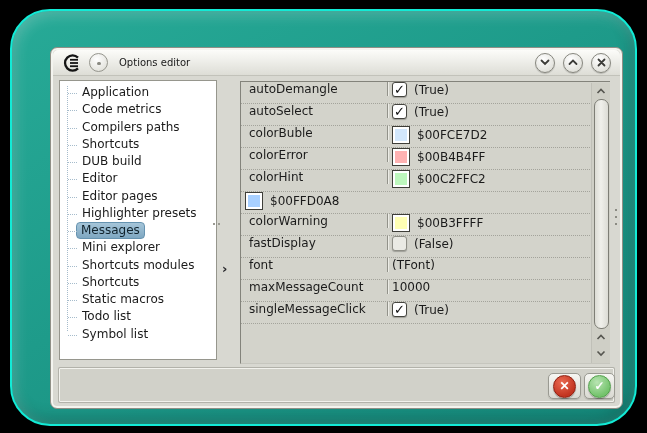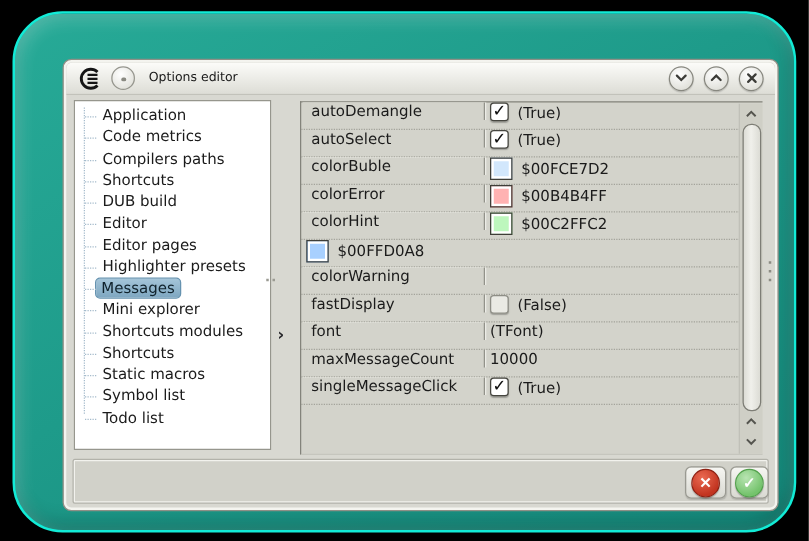--- a/index.html
+++ b/index.html
@@ -217,22 +217,22 @@
           <li><span class="tlabel">Shortcuts</span></li>
           <li><span class="tlabel">DUB build</span></li>
           <li><span class="tlabel">Editor</span></li>
           <li><span class="tlabel">Editor pages</span></li>
           <li><span class="tlabel">Highlighter presets</span></li>
           <li><span class="tlabel sel">Messages</span></li>
           <li><span class="tlabel">Mini explorer</span></li>
           <li><span class="tlabel">Shortcuts modules</span></li>
           <li><span class="tlabel">Shortcuts</span></li>
           <li><span class="tlabel">Static macros</span></li>
+          <li><span class="tlabel">Todo list</span></li>
           <li><span class="tlabel">Symbol list</span></li>
-          <li><span class="tlabel">Todo list</span></li>
         </ul>
     </div>
 
     <div class="grip-split"></div>
     <div class="row-marker" id="rowMarker" style="top: 213px;">›</div>
 
     <div class="grid">
       <div id="rows">
           <div class="g-row">
             <div class="g-name">autoDemangle</div>
@@ -270,20 +270,24 @@
             </div>
           </div>
           <div class="g-row">
             <div class="g-value">
               <span class="swatch" style="background: rgb(168, 208, 255);"></span>
               <span>$00FFD0A8</span>
             </div>
           </div>
           <div class="g-row">
             <div class="g-name">colorWarning</div>
+            <div class="g-value">
+              <span class="swatch" style="background: rgb(255, 255, 179);"></span>
+              <span>$00B3FFFF</span>
+            </div>
           </div>
           <div class="g-row">
             <div class="g-name">fastDisplay</div>
             <div class="g-value">
               <span class="checkbox unchecked"></span>
               <span>(False)</span>
             </div>
           </div>
           <div class="g-row">
             <div class="g-name">font</div>

